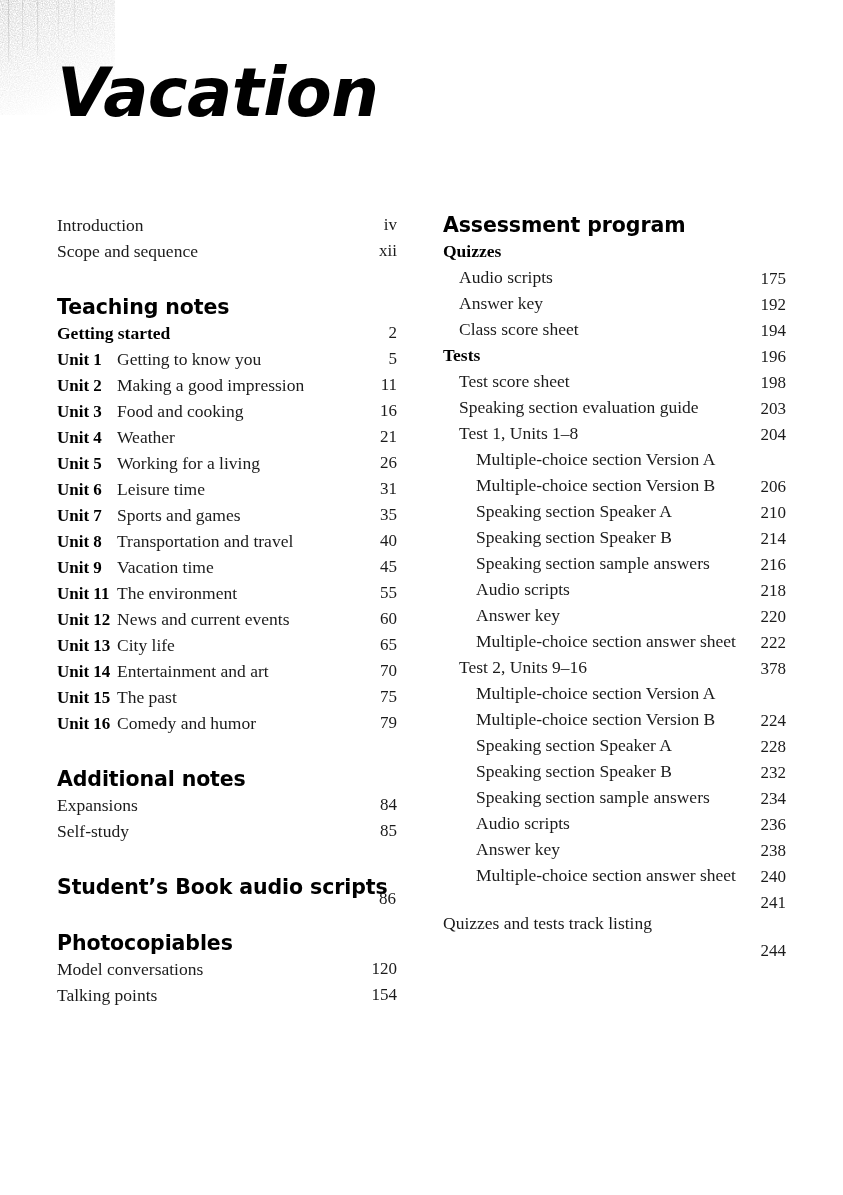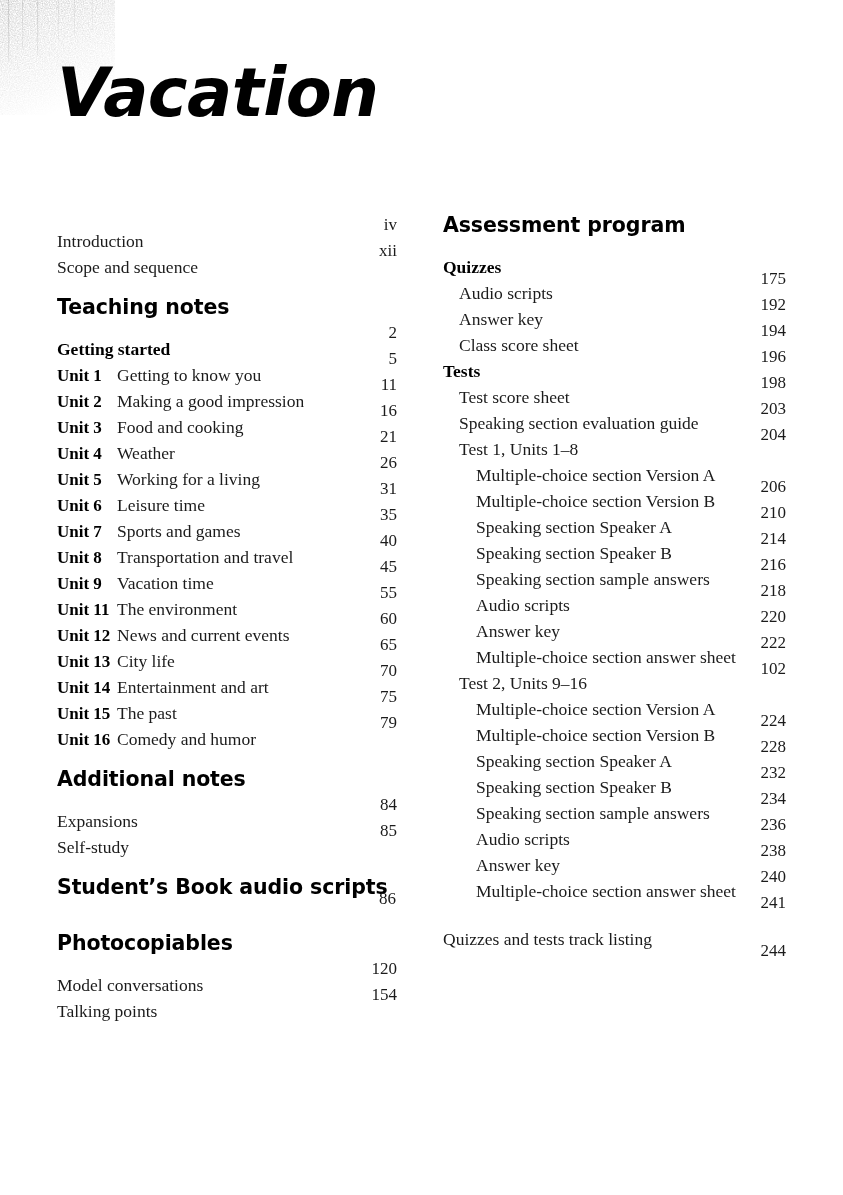--- a/index.html
+++ b/index.html
@@ -63,21 +63,20 @@
     position: relative;
     display: block;
     height: 26px;
     line-height: 26px;
     white-space: nowrap;
   }
   .row .label {
     display: inline-block;
     font-size: 17.5px;
     color: #1b1b1b;
-    margin-top: 16px;
   }
   .row .unitno {
     display: inline-block;
     width: 60px;
     font-size: 17px;
     font-weight: bold;
     color: #000;
   }
   .row .pageno {
     position: absolute;
@@ -332,21 +331,21 @@
     <div class="row lvl2">
       <span class="label">Audio scripts</span>
       <span class="pageno">220</span>
     </div>
     <div class="row lvl2">
       <span class="label">Answer key</span>
       <span class="pageno">222</span>
     </div>
     <div class="row lvl2">
       <span class="label">Multiple-choice section answer sheet</span>
-      <span class="pageno">102</span>
+      <span class="pageno">378</span>
     </div>
 
     <div class="row lvl1">
       <span class="label">Test 2, Units 9–16</span>
       <span class="pageno"></span>
     </div>
     <div class="row lvl2">
       <span class="label">Multiple-choice section Version A</span>
       <span class="pageno">224</span>
     </div>

